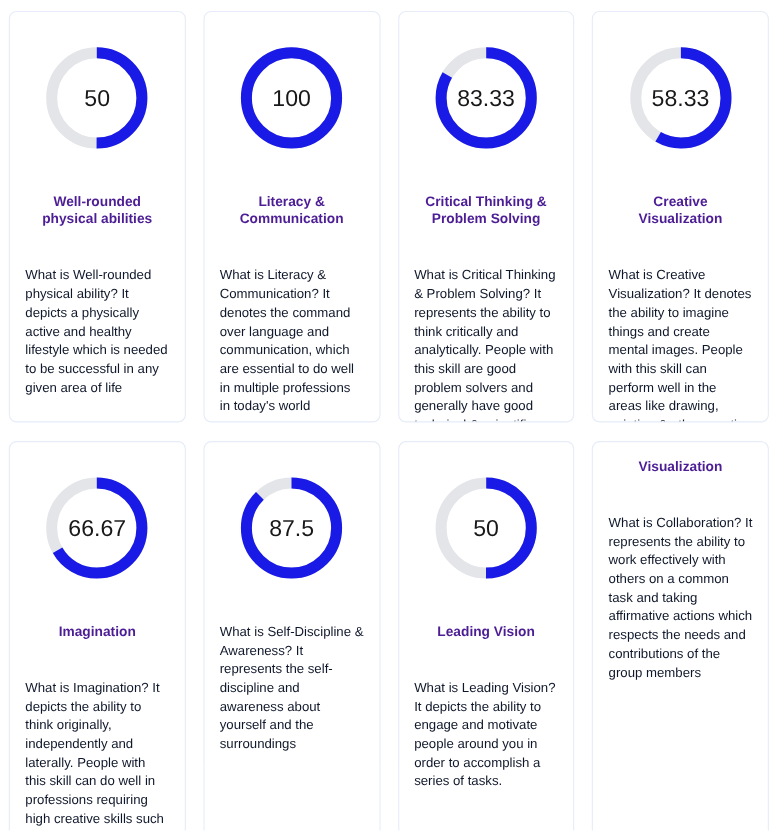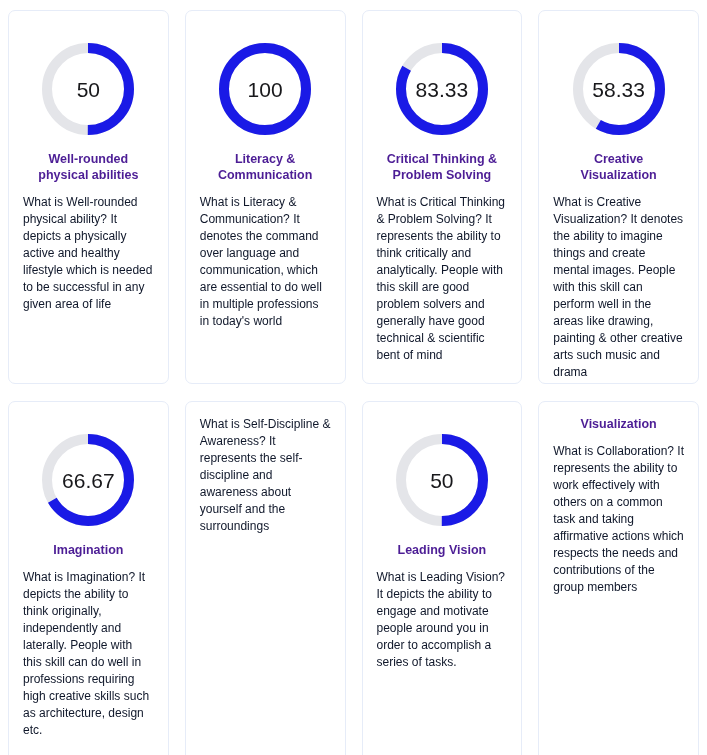--- a/index.html
+++ b/index.html
@@ -24,20 +24,21 @@
 
   .card {
     background: #ffffff;
     border: 1px solid #e6ecf8;
     border-radius: 7px;
     padding: 14px 14px 10px 14px;
     display: flex;
     flex-direction: column;
     align-items: stretch;
     overflow: hidden;
+    gap: 24px;
   }
 
   .gauge-wrap {
     display: flex;
     justify-content: center;
     align-items: center;
     margin-top: 16px;
     margin-bottom: 14px;
   }
 
@@ -146,20 +147,29 @@
             <circle cx="48" cy="48" r="41" fill="none" stroke="#e4e5e9" stroke-width="10"></circle>
             <circle cx="48" cy="48" r="41" fill="none" stroke="#1a1ae6" stroke-width="10" stroke-dasharray="171.74898541616184 85.86161217820117" stroke-dashoffset="0"></circle>
           </svg>
           <div class="gauge-value">66.67</div>
         </div>
       </div>
       <div class="card-title">Imagination</div>
       <div class="card-desc">What is Imagination? It depicts the ability to think originally, independently and laterally. People with this skill can do well in professions requiring high creative skills such as architecture, design etc.</div>
     </div>
     <div class="card">
+      <div class="gauge-wrap">
+        <div class="gauge">
+          <svg width="96" height="96" viewBox="0 0 96 96">
+            <circle cx="48" cy="48" r="41" fill="none" stroke="#e4e5e9" stroke-width="10"></circle>
+            <circle cx="48" cy="48" r="41" fill="none" stroke="#1a1ae6" stroke-width="10" stroke-dasharray="225.40927289506763 32.201324699295384" stroke-dashoffset="0"></circle>
+          </svg>
+          <div class="gauge-value">87.5</div>
+        </div>
+      </div>
       <div class="card-desc">What is Self-Discipline &amp; Awareness? It represents the self-discipline and awareness about yourself and the surroundings</div>
     </div>
     <div class="card">
       <div class="gauge-wrap">
         <div class="gauge">
           <svg width="96" height="96" viewBox="0 0 96 96">
             <circle cx="48" cy="48" r="41" fill="none" stroke="#e4e5e9" stroke-width="10"></circle>
             <circle cx="48" cy="48" r="41" fill="none" stroke="#1a1ae6" stroke-width="10" stroke-dasharray="128.8052987971815 128.8052987971815" stroke-dashoffset="0"></circle>
           </svg>
           <div class="gauge-value">50</div>

